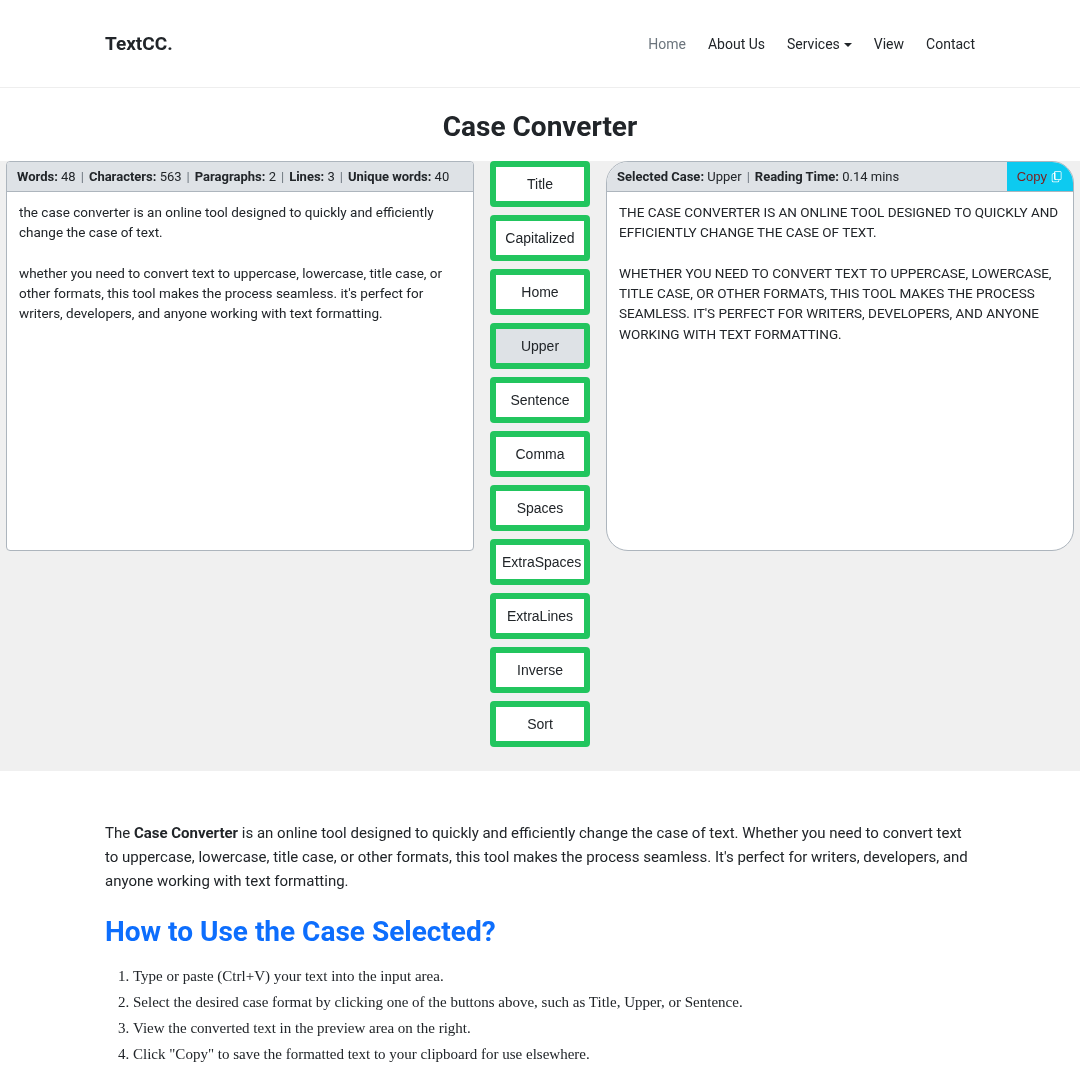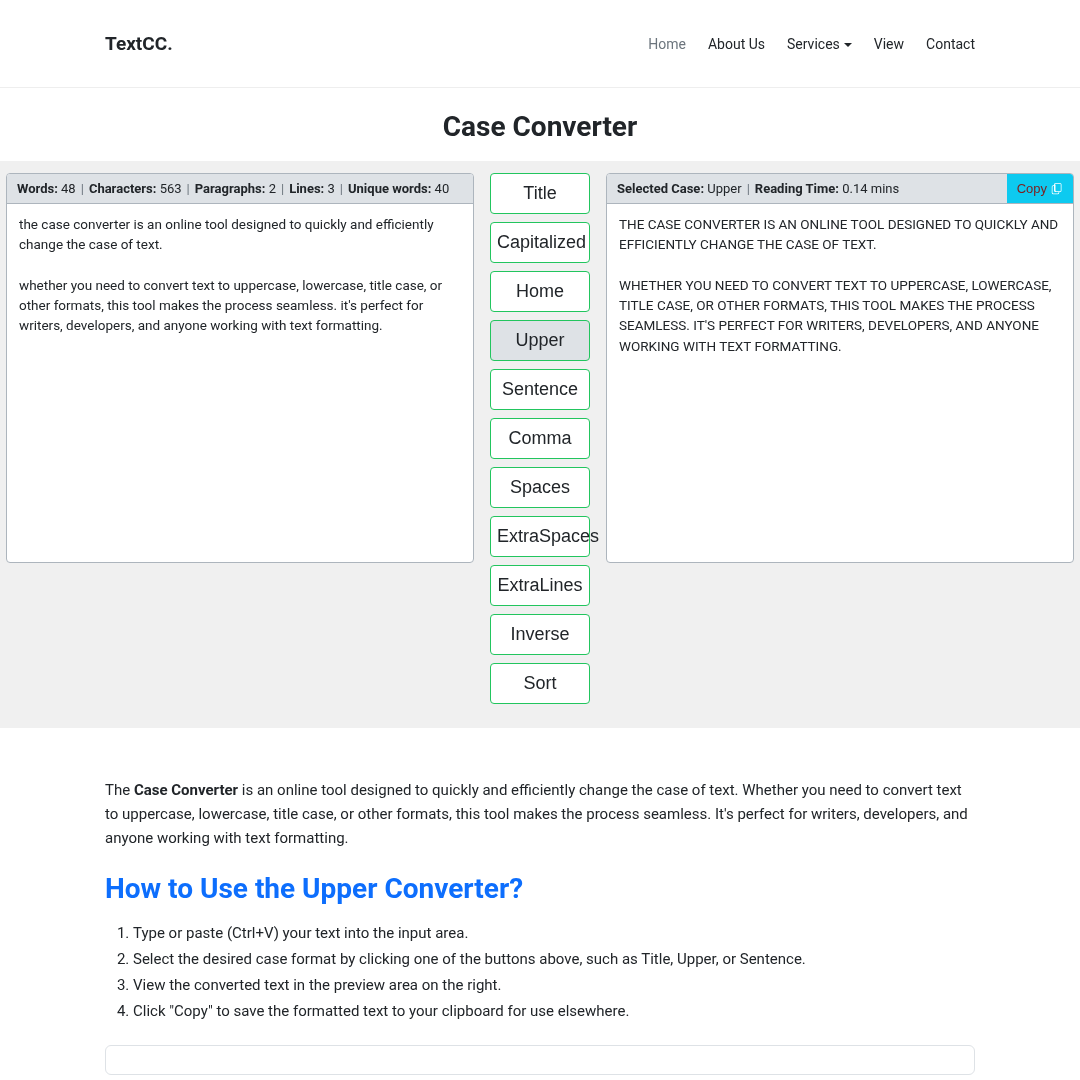--- a/index.html
+++ b/index.html
@@ -4,39 +4,39 @@
 <style>
 * { box-sizing: border-box; margin: 0; padding: 0; }
 body { font-family: -apple-system, BlinkMacSystemFont, "Segoe UI", Roboto, sans-serif; color: #212529; background: #fff; }
 .navbar { display: flex; justify-content: space-between; align-items: center; padding: 32px 105px; background: #fff; border-bottom: 1px solid #eee; }
 .brand { font-size: 19px; font-weight: 700; color: #212529; }
 .nav-links { display: flex; gap: 22px; align-items: center; }
 .nav-link { font-size: 14px; color: #212529; cursor: pointer; }
 .nav-link.active { color: #6c757d; }
 .nav-link.dropdown::after { content: ""; display: inline-block; margin-left: 4px; vertical-align: middle; border-top: 4px solid; border-right: 4px solid transparent; border-left: 4px solid transparent; }
 .page-title { text-align: center; font-size: 28px; font-weight: 700; margin: 22px 0 18px; color: #212529; }
-.tool-row { display: flex; gap: 16px; padding: 12px 6px 24px; align-items: flex-start; background: #f0f0f0; }
+.tool-row { display: flex; gap: 16px; padding: 0 6px 24px; align-items: flex-start; background: #f0f0f0; }
 .tool-row > * { background: #fff; }
 .panel { border: 1px solid #adb5bd; border-radius: 4px; display: flex; flex-direction: column; overflow: hidden; }
 .panel.left { flex: 1; min-height: 390px; }
-.panel.right { flex: 1; min-height: 390px; position: relative; }
+.panel.right { flex: 1; min-height: 390px; position: relative; border-radius: 22px; }
 .panel-header { background: #dee2e6; padding: 7px 10px; font-size: 13px; border-bottom: 1px solid #adb5bd; display: flex; align-items: center; position: relative; }
 .panel-header .sep { margin: 0 5px; color: #6c757d; }
 .panel-header b { font-weight: 700; }
 .panel-body { padding: 10px 12px; font-size: 13.5px; line-height: 1.5; color: #212529; white-space: pre-wrap; }
 .copy-btn { position: absolute; right: 0; top: 0; bottom: 0; background: #0dcaf0; color: #7f1d1d; border: none; padding: 0 10px; font-size: 13px; cursor: pointer; display: flex; align-items: center; gap: 4px; }
 .copy-btn svg { width: 12px; height: 12px; fill: #fff; }
 .btn-col { display: flex; flex-direction: column; gap: 8px; width: 100px; background: transparent; }
-.case-btn { background: #fff; border: 1px solid #22c55e; border-radius: 4px; padding: 9px 6px; font-size: 18px; text-align: center; cursor: pointer; color: #212529; }
+.case-btn { background: #fff; border: 6px solid #22c55e; border-radius: 4px; padding: 9px 6px; font-size: 14px; text-align: center; cursor: pointer; color: #212529; }
 .case-btn.active { background: #dee2e6; }
 .tool-wrap { background: #f0f0f0; padding-top: 0; }
 .info-section { padding: 50px 105px 30px; }
 .info-section h2 { color: #0d6efd; font-size: 28px; font-weight: 700; margin-bottom: 16px; }
 .info-section p { font-size: 15px; line-height: 1.6; color: #212529; margin-bottom: 22px; }
-.info-section ol { padding-left: 28px; margin-bottom: 22px; }
+.info-section ol { padding-left: 28px; margin-bottom: 22px; font-family: Liberation Serif, serif; }
 .info-section ol li { font-size: 15px; line-height: 1.6; color: #212529; margin-bottom: 2px; }
 .feature-list { border: 1px solid #dee2e6; border-radius: 6px; overflow: hidden; }
 .feature-item { padding: 14px 16px; font-size: 15px; border-bottom: 1px solid #dee2e6; }
 .feature-item:last-child { border-bottom: none; }
 </style>
 </head>
 <body>
 
 <nav class="navbar">
   <div class="brand">TextCC.</div>
@@ -102,21 +102,21 @@
 WHETHER YOU NEED TO CONVERT TEXT TO UPPERCASE, LOWERCASE, TITLE CASE, OR OTHER FORMATS, THIS TOOL MAKES THE PROCESS SEAMLESS. IT'S PERFECT FOR WRITERS, DEVELOPERS, AND ANYONE WORKING WITH TEXT FORMATTING.</div>
   </div>
 
 </div>
 </div>
 
 <section class="info-section">
   <p>
     <span>The </span><b>Case Converter</b><span> is an online tool designed to quickly and efficiently change the case of text. Whether you need to convert text to uppercase, lowercase, title case, or other formats, this tool makes the process seamless. It's perfect for writers, developers, and anyone working with text formatting.</span>
   </p>
-  <h2>How to Use the Upper Converter?</h2>
+  <h2>How to Use the Case Selected?</h2>
   <ol>
     <li>Type or paste (Ctrl+V) your text into the input area.</li>
     <li>Select the desired case format by clicking one of the buttons above, such as Title, Upper, or Sentence.</li>
     <li>View the converted text in the preview area on the right.</li>
     <li>Click "Copy" to save the formatted text to your clipboard for use elsewhere.</li>
   </ol>
   <div class="feature-list">
     <div class="feature-item"></div>
 
   </div>

